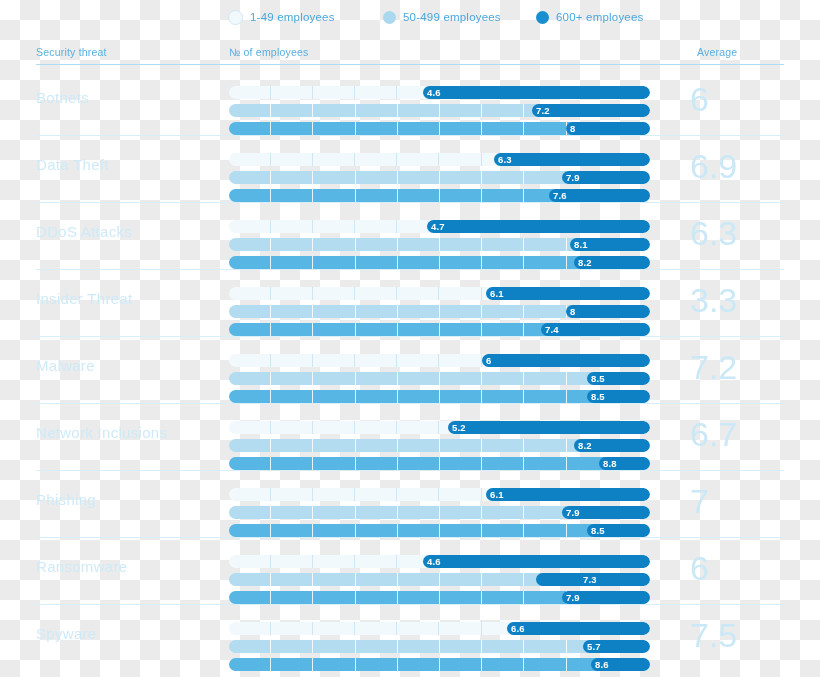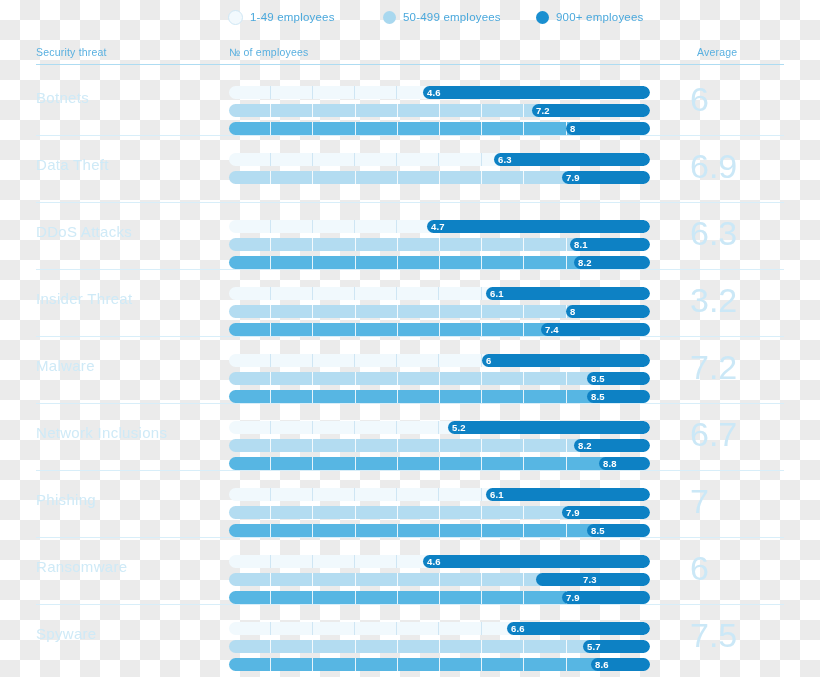--- a/index.html
+++ b/index.html
@@ -100,21 +100,21 @@
     <div class="legend-item i0">
       <span class="legend-dot d0"></span>
       <span class="legend-label">1-49 employees</span>
     </div>
     <div class="legend-item i1">
       <span class="legend-dot d1"></span>
       <span class="legend-label">50-499 employees</span>
     </div>
     <div class="legend-item i2">
       <span class="legend-dot d2"></span>
-      <span class="legend-label">900+ employees</span>
+      <span class="legend-label">600+ employees</span>
     </div>
   </div>
 
   <div class="head">
     <span class="h-threat">Security threat</span>
     <span class="h-emp">№ of employees</span>
     <span class="h-avg">Average</span>
   </div>
   <div class="head-rule"></div>
 
@@ -202,20 +202,36 @@
               <i></i>
               <i></i>
               <i></i>
               <i></i>
               <i></i>
               <i></i>
             </div>
             <div class="fill" style="width: 88px;"></div>
             <div class="val" style="left: 333px;">7.9</div>
           </div>
+          <div class="bar b2">
+            <div class="ticks">
+              <i></i>
+              <i></i>
+              <i></i>
+              <i></i>
+              <i></i>
+              <i></i>
+              <i></i>
+              <i></i>
+              <i></i>
+              <i></i>
+            </div>
+            <div class="fill" style="width: 101px;"></div>
+            <div class="val" style="left: 320px;">7.6</div>
+          </div>
         </div>
         <div class="row-avg">6.9</div>
       </div>
       <div class="row">
         <div class="row-sep"></div>
         <div class="row-label">DDoS Attacks</div>
         <div class="bars">
           <div class="bar b0">
             <div class="ticks">
               <i></i>
@@ -313,21 +329,21 @@
               <i></i>
               <i></i>
               <i></i>
               <i></i>
               <i></i>
             </div>
             <div class="fill" style="width: 109px;"></div>
             <div class="val" style="left: 312px;">7.4</div>
           </div>
         </div>
-        <div class="row-avg">3.2</div>
+        <div class="row-avg">3.3</div>
       </div>
       <div class="row">
         <div class="row-sep"></div>
         <div class="row-label">Malware</div>
         <div class="bars">
           <div class="bar b0">
             <div class="ticks">
               <i></i>
               <i></i>
               <i></i>

